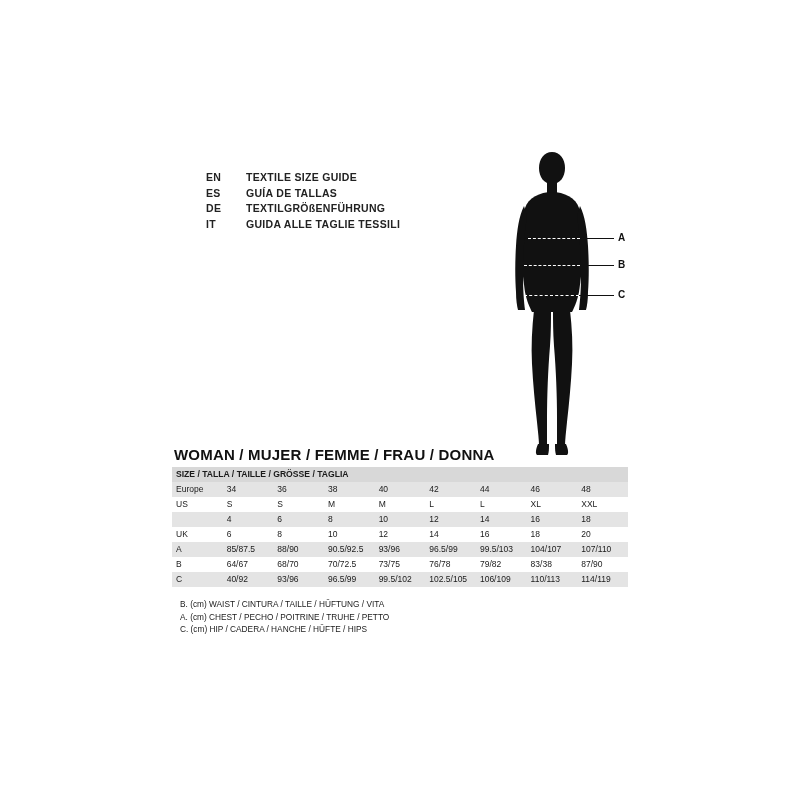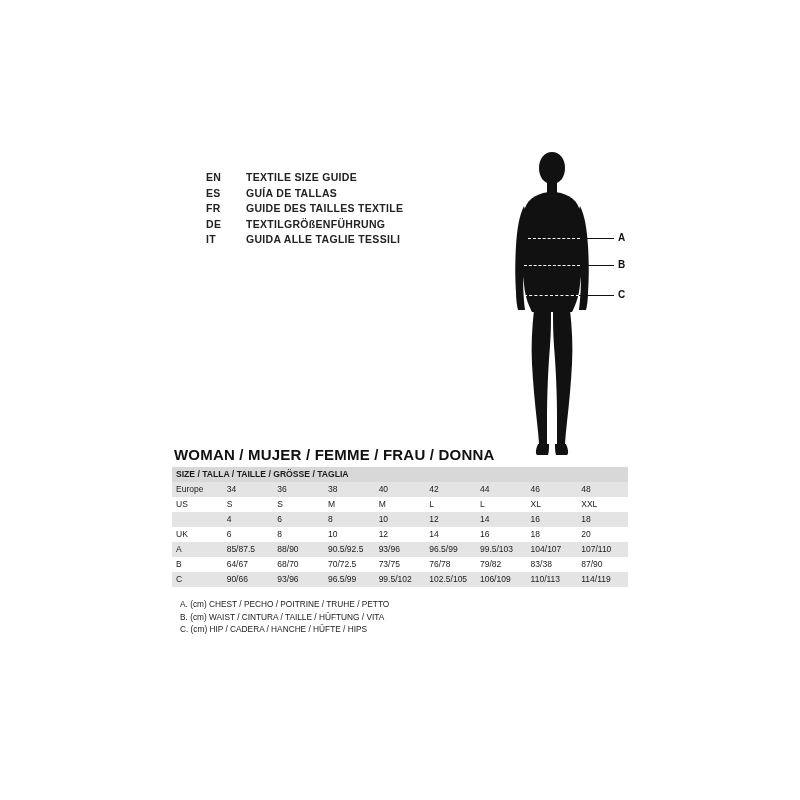--- a/index.html
+++ b/index.html
@@ -143,24 +143,20 @@
   <div class="lang-block">
     <div class="lang-row">
       <span class="lang-code">EN</span>
       <span class="lang-text">TEXTILE SIZE GUIDE</span>
     </div>
     <div class="lang-row">
       <span class="lang-code">ES</span>
       <span class="lang-text">GUÍA DE TALLAS</span>
     </div>
     <div class="lang-row">
-      <span class="lang-code">FR</span>
-      <span class="lang-text">GUIDE DES TAILLES TEXTILE</span>
-    </div>
-    <div class="lang-row">
       <span class="lang-code">DE</span>
       <span class="lang-text">TEXTILGRÖßENFÜHRUNG</span>
     </div>
     <div class="lang-row">
       <span class="lang-code">IT</span>
       <span class="lang-text">GUIDA ALLE TAGLIE TESSILI</span>
     </div>
   </div>
 
   <div class="figure-wrap">
@@ -283,32 +279,32 @@
           <td class="col-v">70/72.5</td>
           <td class="col-v">73/75</td>
           <td class="col-v">76/78</td>
           <td class="col-v">79/82</td>
           <td class="col-v">83/38</td>
           <td class="col-v">87/90</td>
         </tr>
 
         <tr class="row-shade">
           <td class="col-label">C</td>
-          <td class="col-v">90/66</td>
+          <td class="col-v">40/92</td>
           <td class="col-v">93/96</td>
           <td class="col-v">96.5/99</td>
           <td class="col-v">99.5/102</td>
           <td class="col-v">102.5/105</td>
           <td class="col-v">106/109</td>
           <td class="col-v">110/113</td>
           <td class="col-v">114/119</td>
         </tr>
       </tbody>
     </table>
   </div>
 
   <div class="legend">
+    <div>B. (cm) WAIST / CINTURA / TAILLE / HÜFTUNG / VITA</div>
     <div>A. (cm) CHEST / PECHO / POITRINE / TRUHE / PETTO</div>
-    <div>B. (cm) WAIST / CINTURA / TAILLE / HÜFTUNG / VITA</div>
     <div>C. (cm) HIP / CADERA / HANCHE / HÜFTE / HIPS</div>
   </div>
 
 </div>
 
 </body></html>

